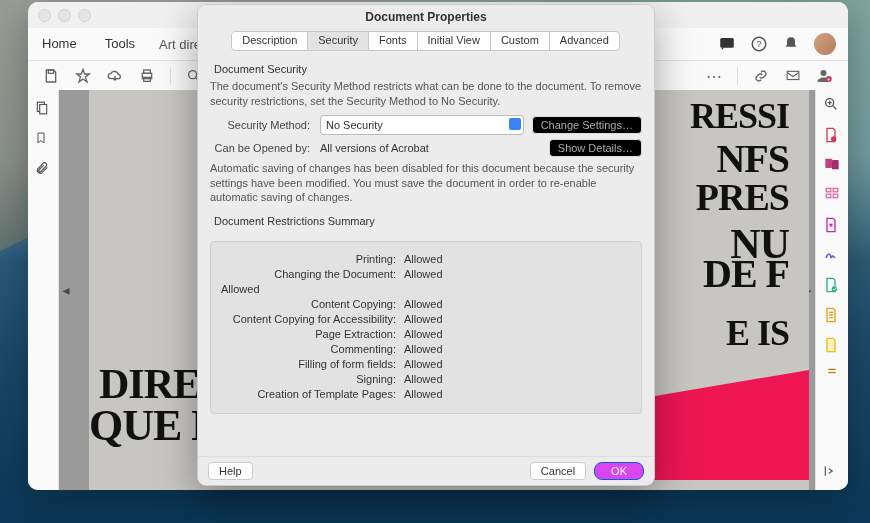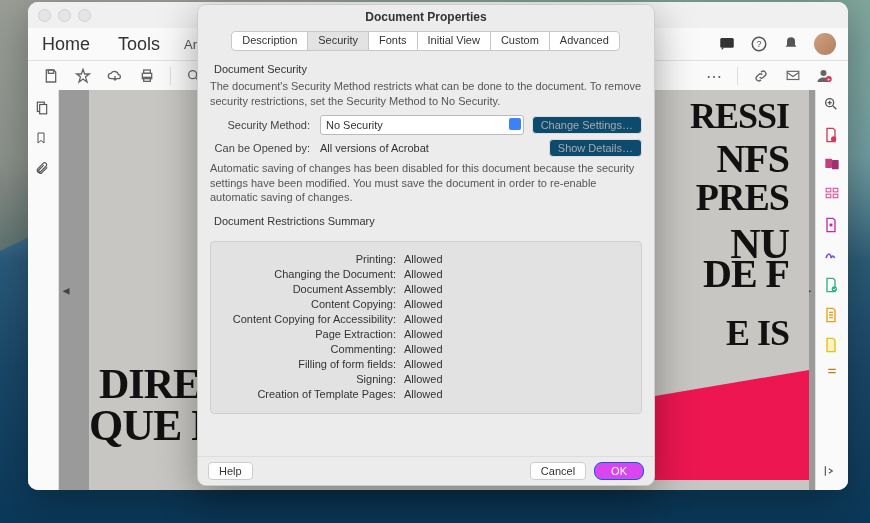--- a/index.html
+++ b/index.html
@@ -4,21 +4,21 @@
 <style>
   html,body{margin:0;padding:0;width:870px;height:523px;font-family:-apple-system,Helvetica,Arial,sans-serif;font-size:12px;color:#333;overflow:hidden;background:linear-gradient(180deg,#a8c8d8 0%,#7aa5b8 30%,#2a5a7a 50%,#1a4868 70%,#0a3858 100%);}
   .desktop{position:absolute;inset:0;}
   .bg-mountain{position:absolute;left:0;top:0;width:100%;height:60%;background:linear-gradient(145deg,#8b7355 0%,#a08060 20%,#6b8e5a 40%,#4a7a4a 60%,transparent 100%);clip-path:polygon(0 0,0 80%,15% 60%,30% 75%,50% 100%,100% 100%,100% 0);opacity:.5;}
   .window{position:absolute;left:28px;top:2px;width:820px;height:488px;background:#f5f5f5;border-radius:10px;box-shadow:0 10px 40px rgba(0,0,0,.3);overflow:hidden;}
   .titlebar{height:26px;display:flex;align-items:center;padding:0 10px;background:#f0f0f0;}
   .traffic{display:flex;gap:7px;}
   .tl{width:11px;height:11px;border-radius:50%;background:#e5e5e5;border:1px solid #d0d0d0;}
   .doc-title{flex:1;text-align:center;font-size:11px;color:#888;}
   .tabbar{height:32px;display:flex;align-items:center;background:#fafafa;border-bottom:1px solid #e0e0e0;}
-  .tab{padding:0 14px;height:32px;line-height:32px;font-size:18px;cursor:pointer;}
+  .tab{padding:0 14px;height:32px;line-height:32px;font-size:13px;cursor:pointer;}
   .subtab{flex:1;padding-left:10px;font-size:13px;color:#555;}
   .top-icons{display:flex;gap:14px;align-items:center;padding-right:12px;}
   .tbicon{width:18px;height:18px;display:flex;align-items:center;justify-content:center;color:#555;}
   .avatar{width:22px;height:22px;border-radius:50%;background:linear-gradient(135deg,#d0a080,#b08060);}
   .toolbar{height:30px;display:flex;align-items:center;gap:14px;padding:0 14px;background:#fafafa;border-bottom:1px solid #e0e0e0;}
   .tool{width:18px;height:18px;color:#666;display:flex;align-items:center;justify-content:center;}
   .spacer{flex:1;}
   .content{position:absolute;top:88px;left:0;right:0;bottom:0;display:flex;background:#bfbfbf;}
   .lrail{width:30px;background:#fafafa;border-right:1px solid #e0e0e0;display:flex;flex-direction:column;align-items:center;gap:14px;padding-top:10px;}
   .lrail .ic{width:16px;height:16px;color:#555;}
@@ -38,21 +38,21 @@
   .dtab:first-child{border-radius:4px 0 0 4px;}
   .dtab:last-child{border-radius:0 4px 4px 0;}
   .dtab.active{background:#e3e3e3;}
   .dlg-body{flex:1;padding:8px 12px 4px;overflow:auto;}
   .sect-title{font-size:11px;color:#333;margin:4px 4px 4px;}
   .desc{font-size:11px;color:#555;line-height:1.35;margin:4px 0 6px;}
   .row{display:flex;align-items:center;margin:4px 0;font-size:11px;}
   .row .lbl{width:100px;text-align:right;padding-right:10px;color:#444;}
   .select{flex:1;height:18px;border:1px solid #bbb;border-radius:3px;background:#fff;display:flex;align-items:center;padding:0 5px;position:relative;font-size:11px;}
   .select::after{content:"";position:absolute;right:2px;top:2px;width:12px;height:12px;background:#3b82f6;border-radius:2px;}
-  .btn-dis{padding:2px 8px;font-size:11px;color:#aaa;background:#0c4a6e;border:1px solid #ddd;border-radius:4px;margin-left:8px;}
+  .btn-dis{padding:2px 8px;font-size:11px;color:#aaa;background:#000000;border:1px solid #ddd;border-radius:4px;margin-left:8px;}
   .restrict{background:#e2e2e2;border:1px solid #d0d0d0;border-radius:4px;padding:8px 10px 10px;margin-top:14px;}
   .rrow{display:flex;font-size:11px;margin:3px 0;}
   .rrow .k{width:175px;text-align:right;padding-right:8px;color:#333;}
   .rrow .v{color:#333;}
   .dlg-foot{height:28px;display:flex;align-items:center;padding:0 10px;border-top:1px solid #ddd;gap:8px;background:#ececec;}
   .hbtn{padding:2px 10px;font-size:11px;background:#fff;border:1px solid #ccc;border-radius:4px;cursor:pointer;}
   .okbtn{padding:2px 16px;font-size:11px;background:#d946ef;color:#fff;border:1px solid #0a5fd8;border-radius:8px;cursor:pointer;}
   svg{display:block;}
 </style>
 </head>
@@ -294,21 +294,20 @@
     <div class="restrict" id="restrictions">
         <div class="rrow">
           <div class="k">Printing:</div>
           <div class="v">Allowed</div>
         </div>
         <div class="rrow">
           <div class="k">Changing the Document:</div>
           <div class="v">Allowed</div>
         </div>
         <div class="rrow">
-          <div class="k">Document Assembly:</div>
           <div class="v">Allowed</div>
         </div>
         <div class="rrow">
           <div class="k">Content Copying:</div>
           <div class="v">Allowed</div>
         </div>
         <div class="rrow">
           <div class="k">Content Copying for Accessibility:</div>
           <div class="v">Allowed</div>
         </div>

